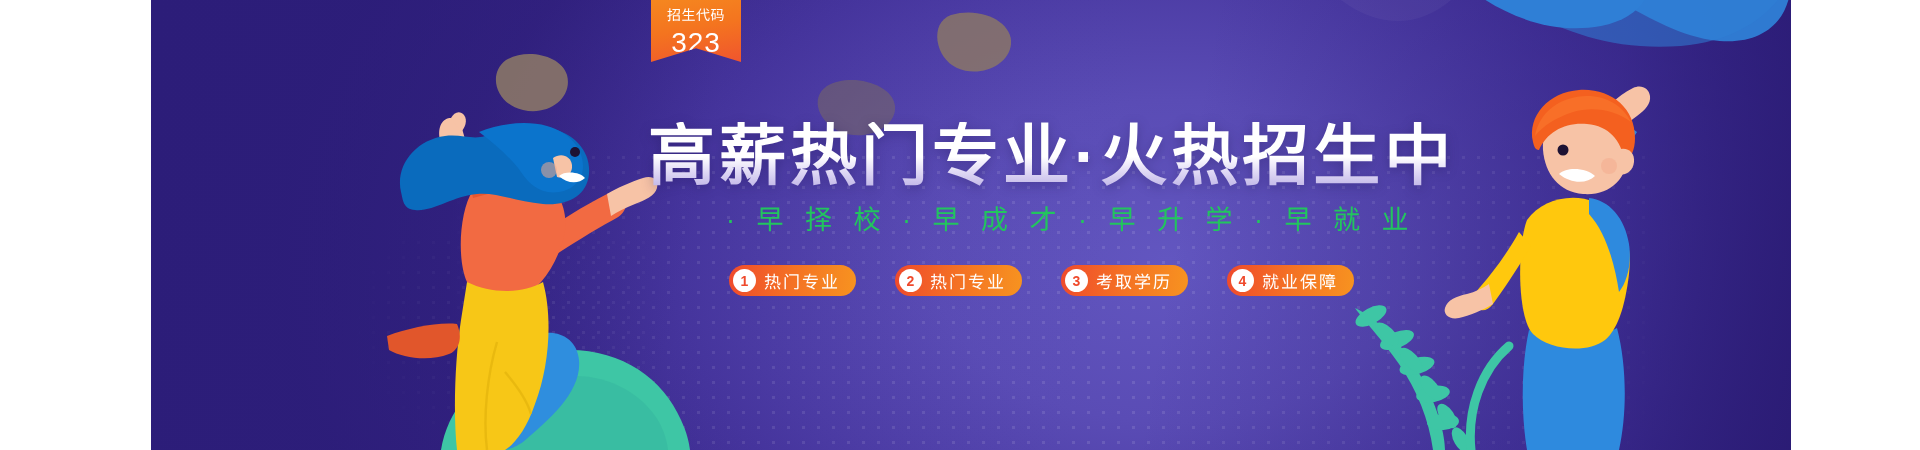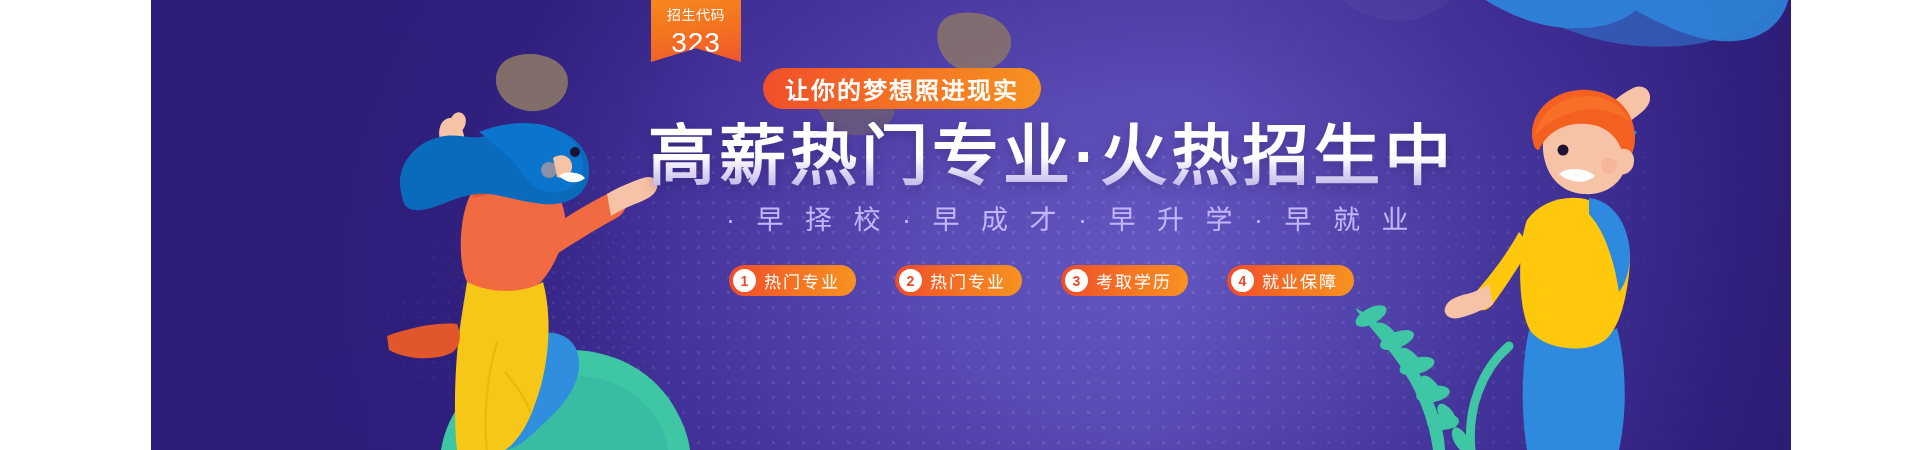--- a/index.html
+++ b/index.html
@@ -147,21 +147,21 @@
   }
 
   
   .subtitle {
     position: absolute;
     left: 575px;
     top: 207px;
     font-size: 27px;
     line-height: 1;
     font-weight: 500;
-    color: #c4b5fd;
+    color: #22c55e;
     letter-spacing: 7px;
     white-space: nowrap;
   }
 
   
   .features {
     position: absolute;
     left: 578px;
     top: 265px;
     display: flex;
@@ -318,21 +318,20 @@
 
       <circle cx="288" cy="166" r="8" fill="#f3a98c" opacity="0.5"></circle>
     </svg>
 
     <div class="ribbon">
       <span class="ribbon-title">招生代码</span>
       <span class="ribbon-code">323</span>
     </div>
 
     <div class="tagline-row">
-      <span class="tag-pill">让你的梦想照进现实</span>
     </div>
 
     <div class="headline">高薪热门专业·火热招生中</div>
 
     <div class="subtitle">· 早 择 校 · 早 成 才 · 早 升 学 · 早 就 业</div>
 
     <div class="features">
       <span class="feature-pill">
         <span class="feature-num">1</span>
         <span class="feature-label">热门专业</span>

